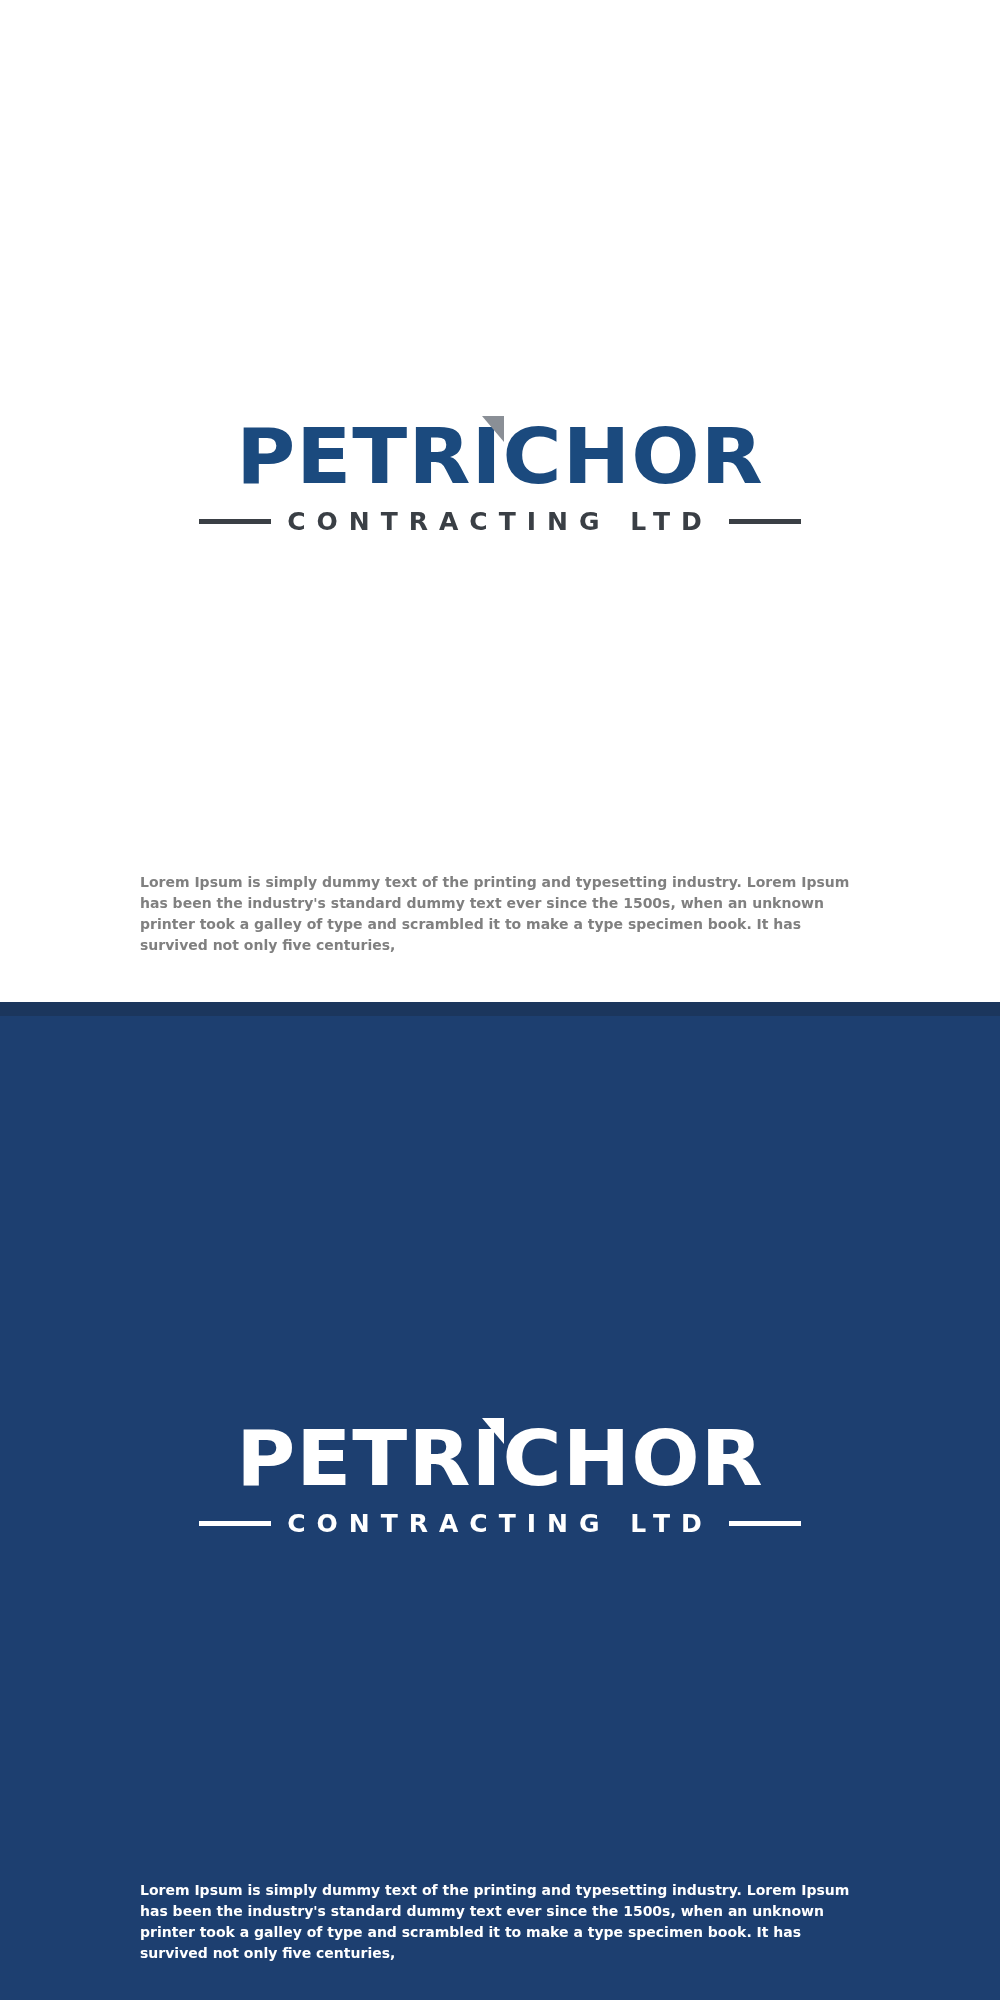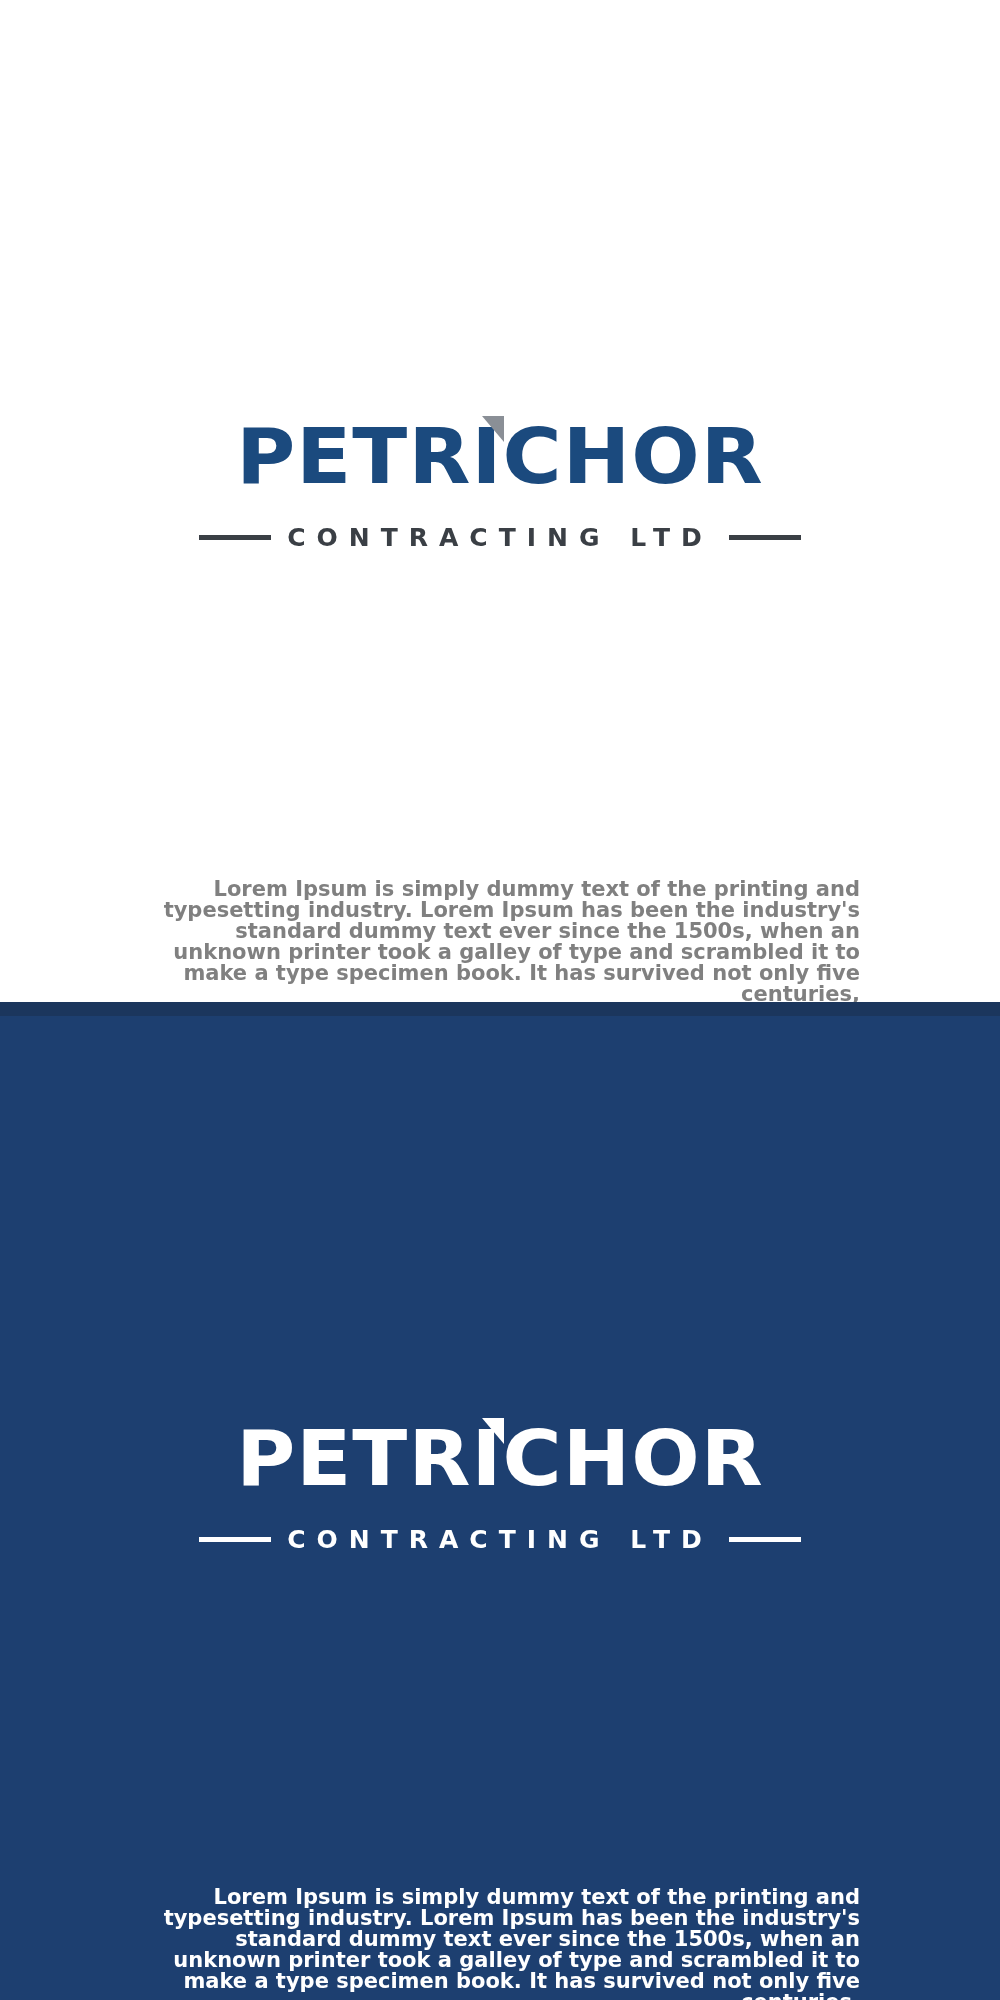--- a/index.html
+++ b/index.html
@@ -89,21 +89,21 @@
   }
   .slash-dark .tri-a {
     border-top-color: #ffffff;
   }
 
   .rule-row {
     position: relative;
     display: flex;
     align-items: center;
     justify-content: center;
-    margin-top: 30px;
+    margin-top: 14px;
     height: 22px;
   }
   .rule {
     height: 5px;
     width: 72px;
     flex: none;
   }
   .rule-light { background: #3a3f45; }
   .rule-dark  { background: #ffffff; }
 
@@ -118,24 +118,24 @@
   }
   .tagline-light { color: #3a3f45; }
   .tagline-dark  { color: #ffffff; }
 
   
   .copy {
     position: absolute;
     left: 50%;
     transform: translateX(-50%);
     width: 720px;
-    text-align: right;
+    text-align: left;
     font-family: "DejaVu Sans", sans-serif;
     font-weight: bold;
-    font-size: 21px;
+    font-size: 14px;
     line-height: 21px;
   }
   .copy-light {
     top: 858px;
     color: #808080;
   }
   .copy-dark {
     top: 1866px;
     color: #ffffff;
   }

